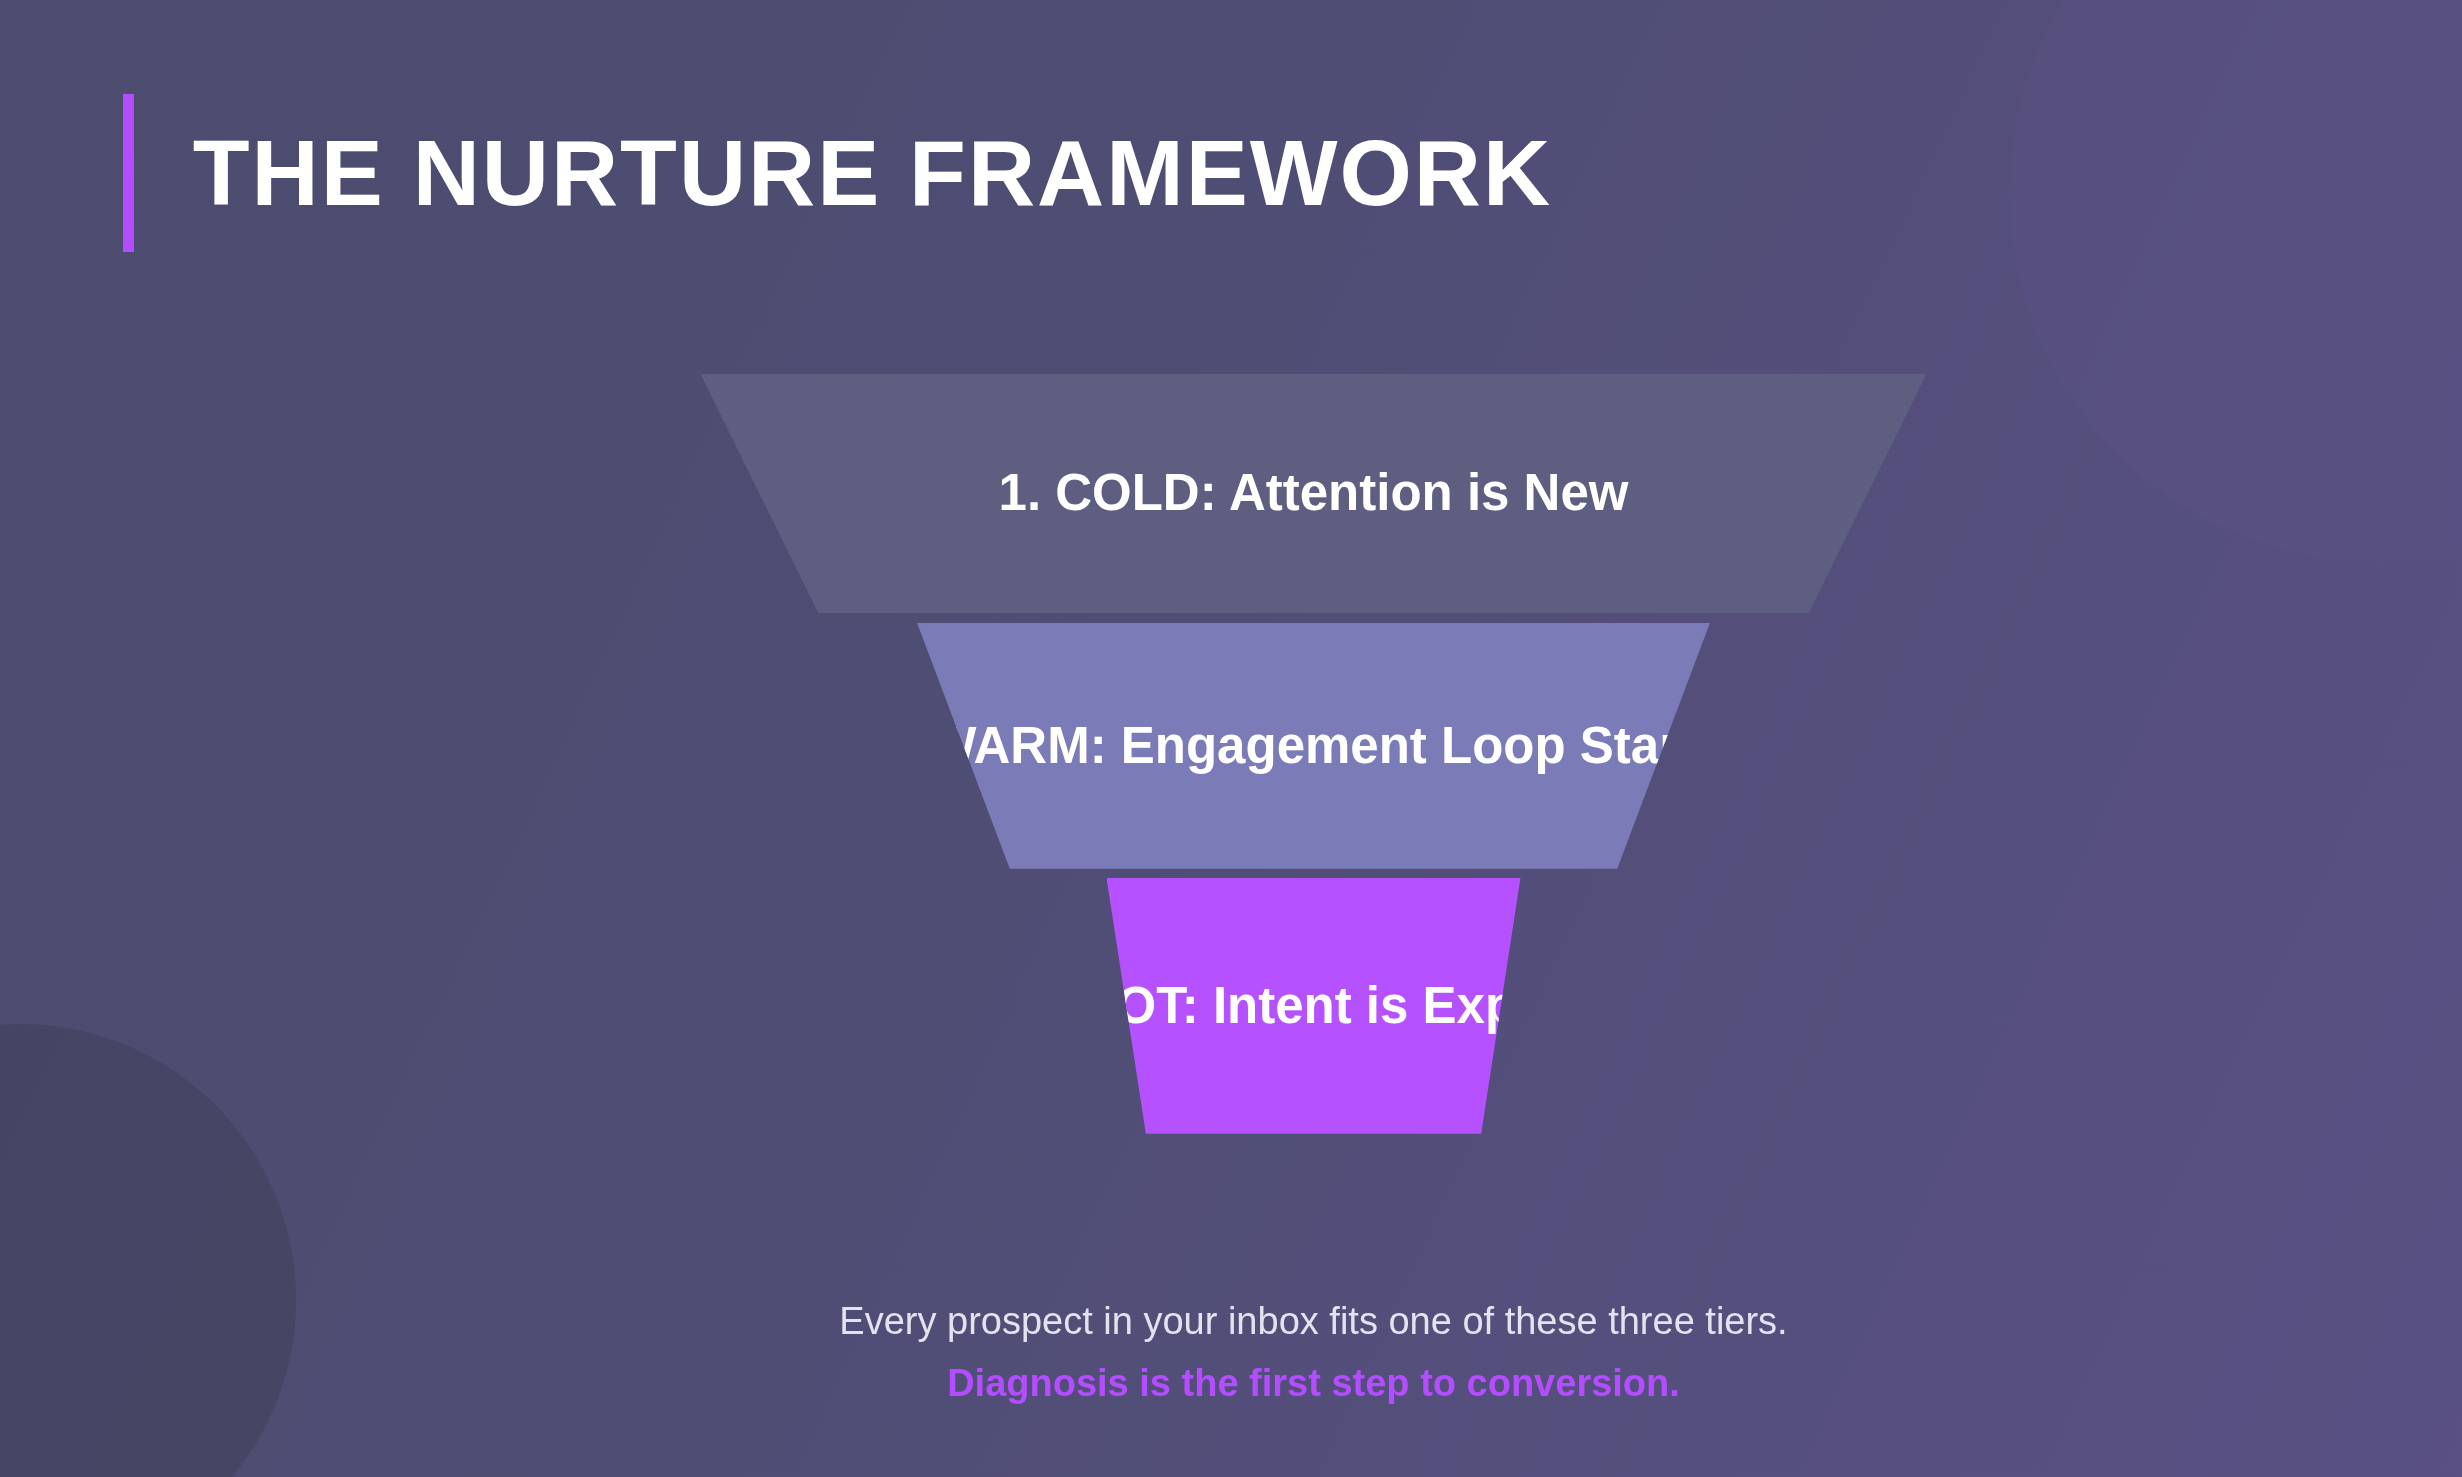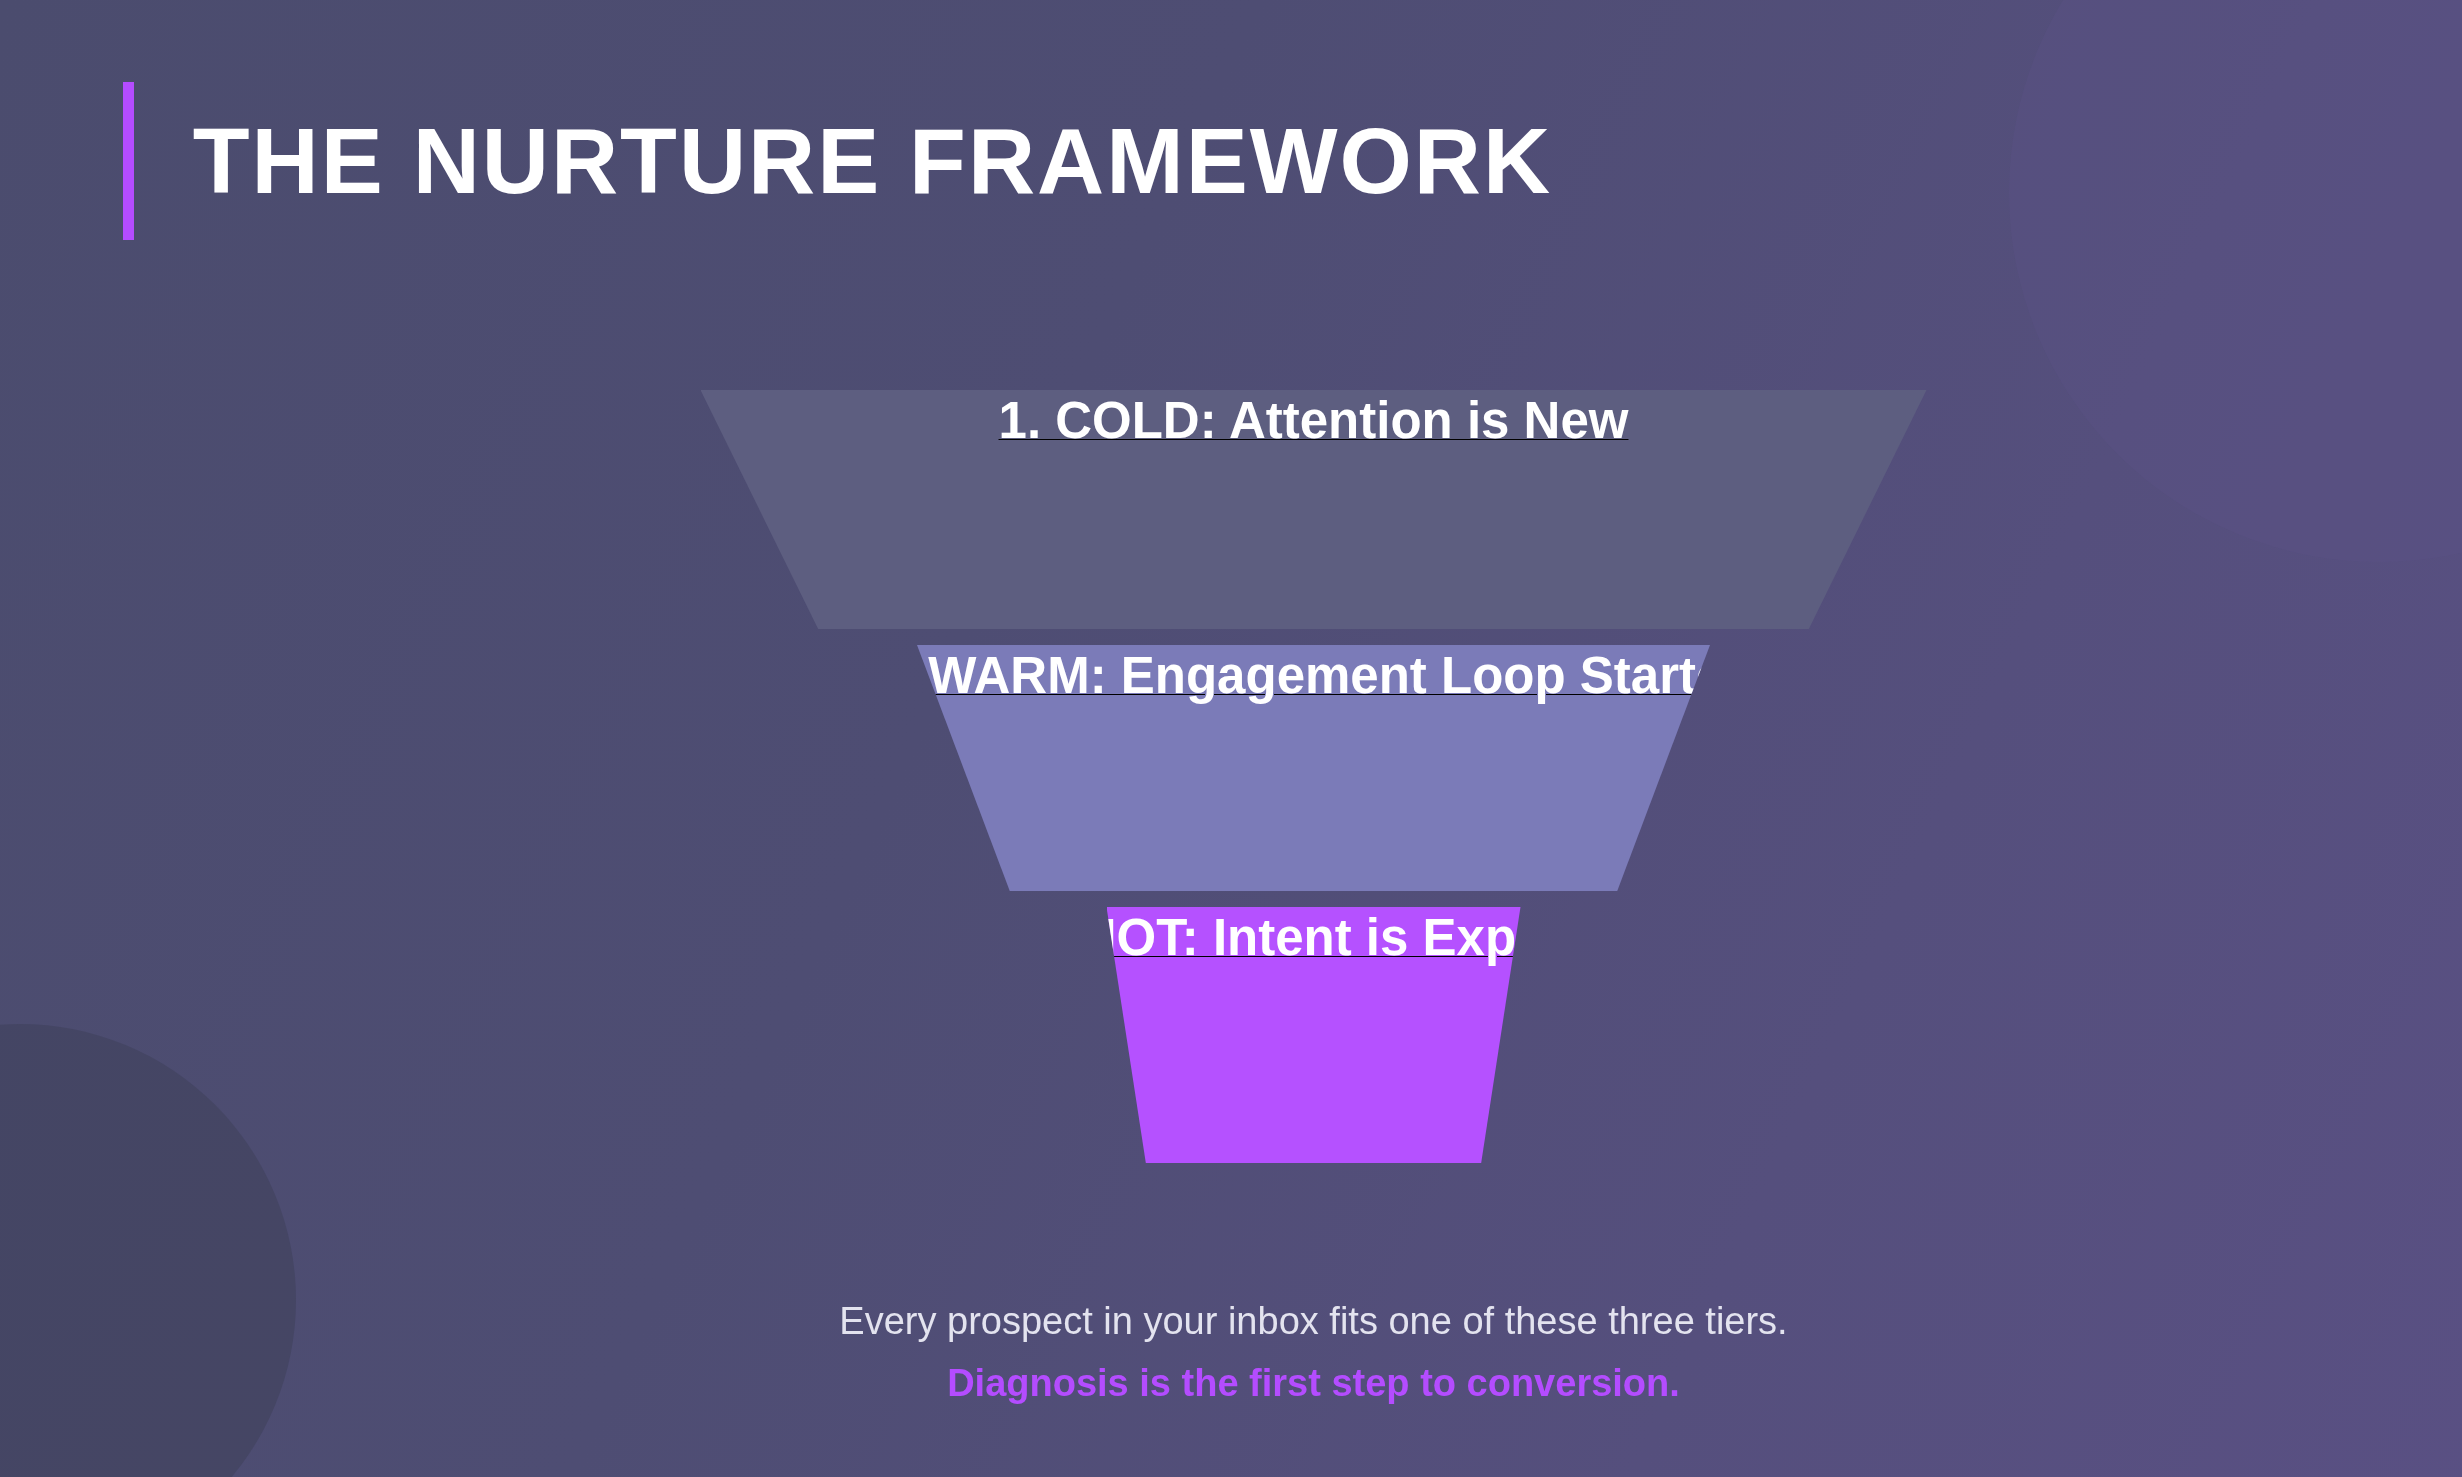--- a/index.html
+++ b/index.html
@@ -35,21 +35,21 @@
     height: 739px;
     border-radius: 50%;
     background: #5e5489;
     opacity: 0.30;
   }
 
   
   .title-row {
     position: absolute;
     left: 123px;
-    top: 82px;
+    top: 94px;
     display: flex;
     align-items: stretch;
   }
   .title-accent {
     width: 10.8px;
     min-height: 158px;
     background: #b44cff;
     margin-right: 0px;
     flex: none;
   }
@@ -67,27 +67,26 @@
 
   
   .funnel {
     position: absolute;
     left: 0;
     top: 374px;
     width: 2627px;
   }
   .tier {
     position: relative;
-    margin: 16px auto;
+    margin: 0 auto;
     overflow: hidden;
     display: flex;
-    align-items: flex-start;
+    align-items: center;
     justify-content: center;
     box-sizing: border-box;
-    text-decoration: underline;
   }
   .tier-label {
     color: #ffffff;
     font-weight: 700;
     text-align: center;
     white-space: normal;
     line-height: 1.22;
     font-family: "Liberation Sans", sans-serif;
   }
 

